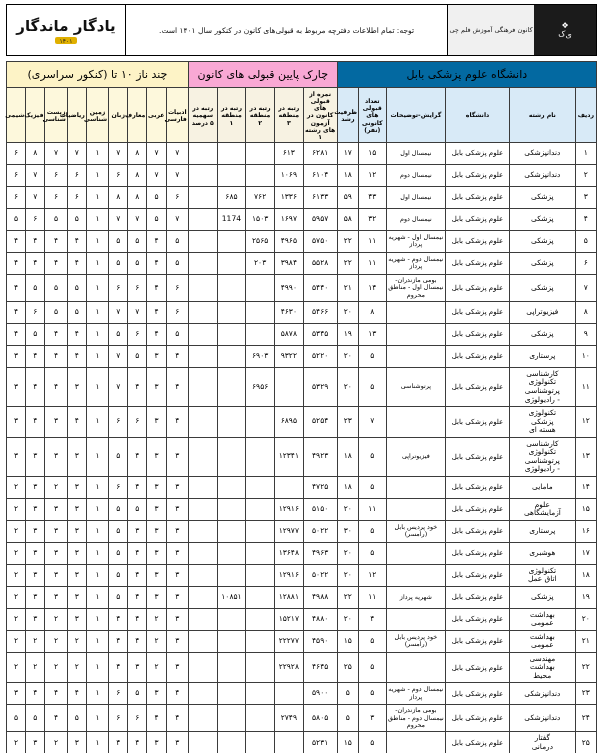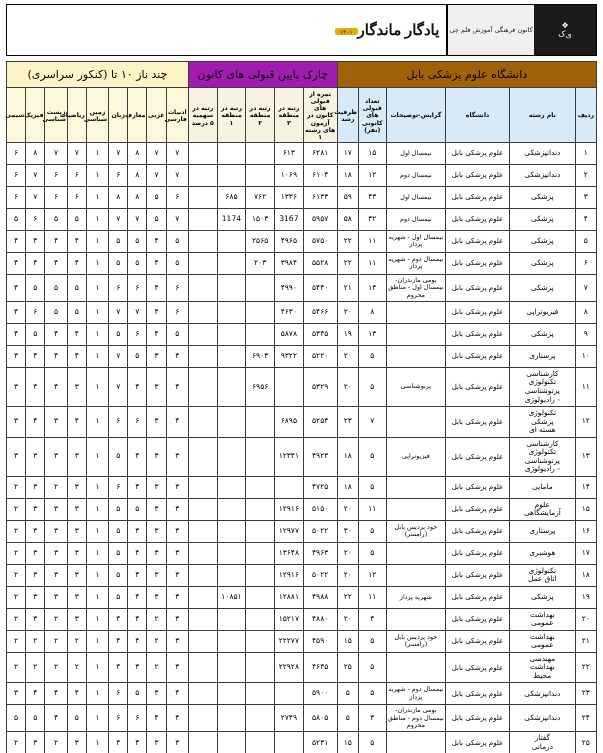--- a/index.html
+++ b/index.html
@@ -14,30 +14,30 @@
 
   
   .topbar{display:flex;align-items:stretch;height:52px;border:1px solid #000;box-sizing:border-box;}
   .logo-box{width:62px;background:#1b1b1b;display:flex;align-items:center;justify-content:center;flex-shrink:0;}
   .logo-inner{width:46px;height:42px;background:#1b1b1b;position:relative;display:flex;align-items:center;justify-content:center;}
   .logo-mark{color:#fff;font-size:8px;line-height:1.15;text-align:center;}
   .kanoon-box{width:86px;background:#f0f0f0;display:flex;align-items:center;justify-content:center;border-left:1px solid #000;flex-shrink:0;}
   .kanoon-text{font-size:6.5px;text-align:center;line-height:1.3;color:#222;}
   .note-box{flex:1;display:flex;align-items:center;justify-content:center;padding:0 6px;}
   .note-text{font-size:7.5px;color:#111;text-align:center;}
-  .brand-box{width:118px;display:flex;flex-direction:row;align-items:center;justify-content:center;border-right:1px solid #000;flex-shrink:0;font-family:Liberation Serif, serif;}
+  .brand-box{width:118px;display:flex;flex-direction:column;align-items:center;justify-content:center;border-right:1px solid #000;flex-shrink:0;}
   .brand-title{font-size:15px;font-weight:bold;letter-spacing:1px;color:#111;}
   .brand-sub{font-size:6px;background:#e0b000;color:#222;padding:0 5px;border-radius:2px;margin-top:2px;}
 
   
   table.main{width:100%;border-collapse:collapse;margin-top:5px;table-layout:fixed;}
   table.main td,table.main th{border:1px solid #3b3b3b;text-align:center;vertical-align:middle;}
   .grp{font-size:11px;font-weight:normal;padding:6px 2px;}
-  .grp.blue{background:#a16207;}
-  .grp.tan{background:#a21caf;}
+  .grp.blue{background:#0369a1;}
+  .grp.tan{background:#f9a8d4;}
   .grp.yellow{background:#fdf3c6;}
   .hcell{font-size:6.2px;font-weight:bold;padding:2px 1px;line-height:1.15;}
   .hcell.blue{background:#d8eaf7;}
   .hcell.tan{background:#f7f2e2;}
   .hcell.yellow{background:#fdf8dc;}
   td.cell{font-size:7.2px;padding:2px 1px;height:17px;line-height:1.15;}
   td.name{font-size:7.4px;text-align:right;padding:2px 14px;}
   td.uni{font-size:7px;}
   td.grade{font-size:6.4px;line-height:1.15;}
   td.num{font-size:7.6px;}
@@ -49,20 +49,23 @@
 
   <div class="topbar">
     <div class="logo-box">
       <div class="logo-inner">
         <div class="logo-mark">❖<br>ی‌ک</div>
       </div>
     </div>
     <div class="kanoon-box">
       <div class="kanoon-text">کانون فرهنگی آموزش
 قلم چی</div>
+    </div>
+    <div class="note-box">
+      <div class="note-text">توجه: تمام اطلاعات دفترچه مربوط به قبولی‌های کانون در کنکور سال ۱۴۰۱ است.</div>
     </div>
     <div class="brand-box">
       <div class="brand-title">یادگار ماندگار</div>
       <div class="brand-sub">۱۴۰۱</div>
     </div>
   </div>
 
   <table class="main">
     <colgroup>
       <col style="width:20px">
@@ -186,21 +189,21 @@
           <td class="cell cell num">۶</td>
         </tr>
         <tr>
           <td class="cell cell num">۴</td>
           <td class="cell name">پزشکی</td>
           <td class="cell cell uni">علوم پزشکی بابل</td>
           <td class="cell cell grade">نیمسال دوم</td>
           <td class="cell cell num">۳۲</td>
           <td class="cell cell num">۵۸</td>
           <td class="cell cell num">۵۹۵۷</td>
-          <td class="cell cell num">3167</td>
+          <td class="cell cell num">۱۶۹۷</td>
           <td class="cell cell num">۱۵۰۳</td>
           <td class="cell cell num">1174</td>
           <td class="cell cell num"></td>
           <td class="cell cell num">۷</td>
           <td class="cell cell num">۵</td>
           <td class="cell cell num">۷</td>
           <td class="cell cell num">۷</td>
           <td class="cell cell num">۱</td>
           <td class="cell cell num">۵</td>
           <td class="cell cell num">۵</td>

